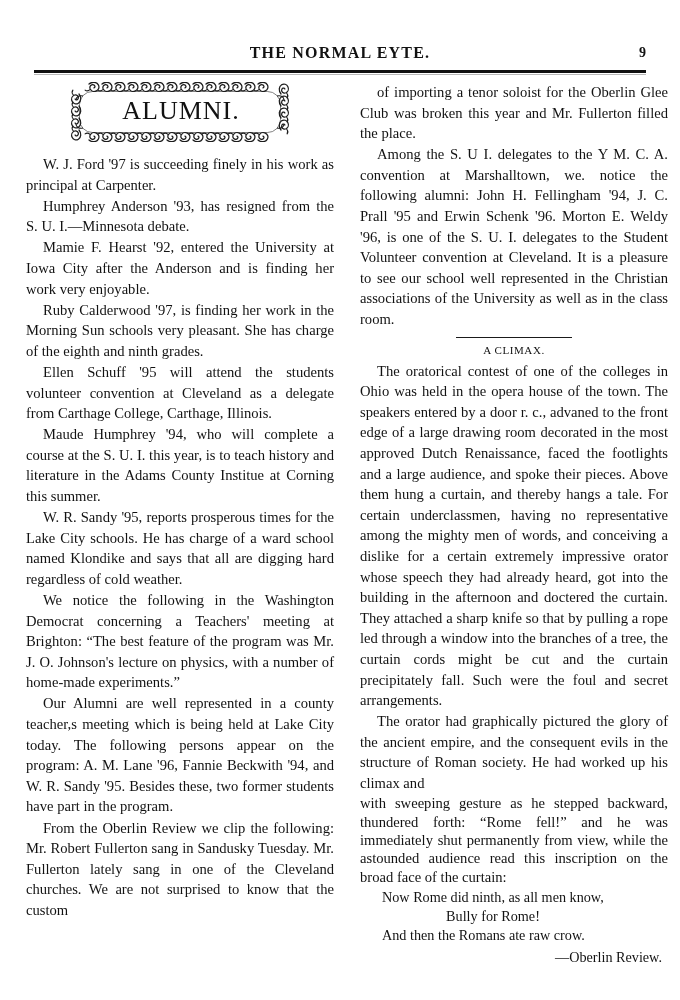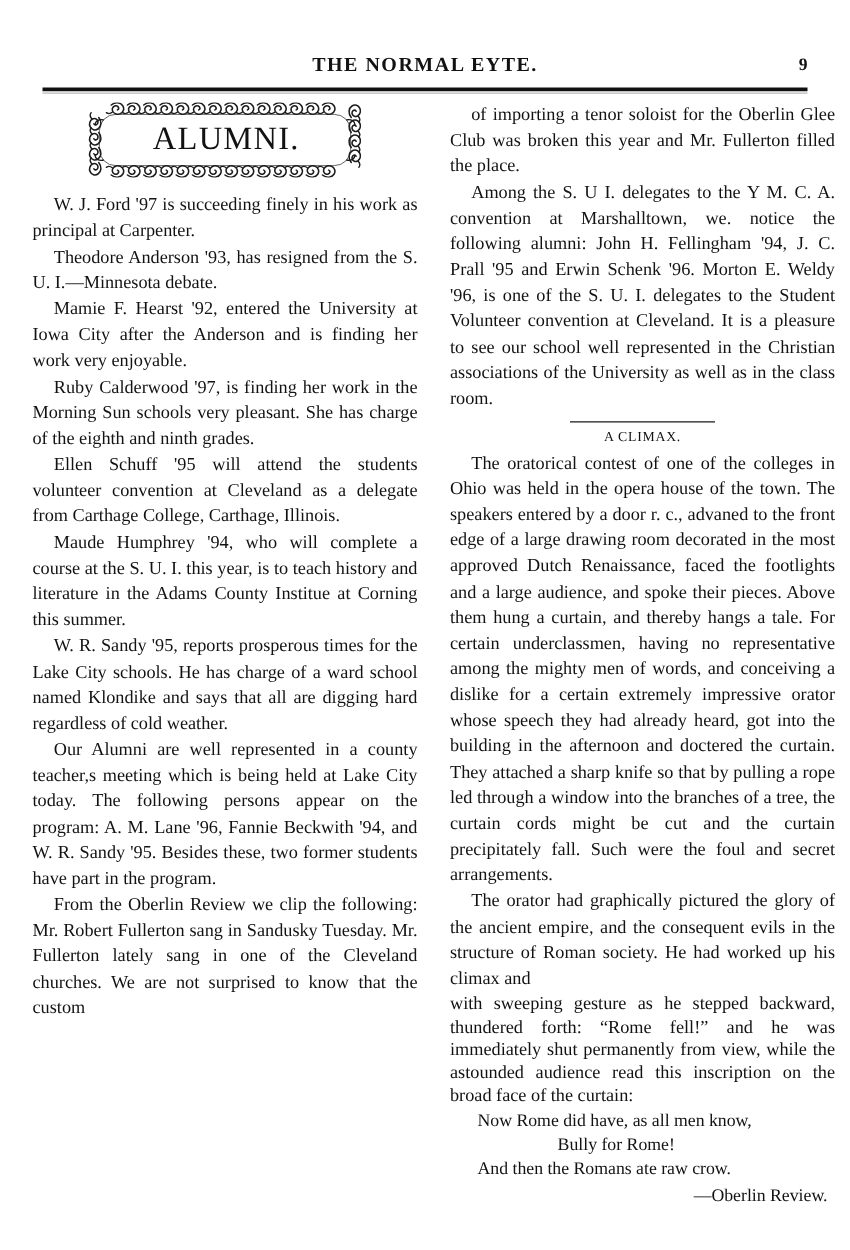--- a/index.html
+++ b/index.html
@@ -241,47 +241,48 @@
 
           <path d="M14,14 c-4,-1 -7,1 -7,4" fill="none" stroke="#1c1c1c" stroke-width="1.1"></path>
           <path d="M208,14 c4,-1 7,1 7,4" fill="none" stroke="#1c1c1c" stroke-width="1.1"></path>
           <path d="M14,46 c-4,1 -7,-1 -7,-4" fill="none" stroke="#1c1c1c" stroke-width="1.1"></path>
           <path d="M208,46 c4,1 7,-1 7,-4" fill="none" stroke="#1c1c1c" stroke-width="1.1"></path>
         </svg>
         <div class="banner-label">ALUMNI.</div>
       </div>
 
       <p class="para">W. J. Ford '97 is succeeding finely in his work as principal at Carpenter.</p>
-      <p class="para">Theodore Anderson '93, has resigned from the S. U. I.—Minnesota debate.</p>
+      <p class="para">Humphrey Anderson '93, has resigned from the S. U. I.—Minnesota debate.</p>
       <p class="para">Mamie F. Hearst '92, entered the University at Iowa City after the Anderson and is finding her work very enjoyable.</p>
       <p class="para">Ruby Calderwood '97, is finding her work in the Morning Sun schools very pleasant. She has charge of the eighth and ninth grades.</p>
       <p class="para">Ellen Schuff '95 will attend the students volunteer convention at Cleveland as a delegate from Carthage College, Carthage, Illinois.</p>
       <p class="para">Maude Humphrey '94, who will complete a course at the S. U. I. this year, is to teach history and literature in the Adams County Institue at Corning this summer.</p>
       <p class="para">W. R. Sandy '95, reports prosperous times for the Lake City schools. He has charge of a ward school named Klondike and says that all are digging hard regardless of cold weather.</p>
+      <p class="para">We notice the following in the Washington Democrat concerning a Teachers' meeting at Brighton: “The best feature of the program was Mr. J. O. Johnson's lecture on physics, with a number of home-made experiments.”</p>
       <p class="para">Our Alumni are well represented in a county teacher,s meeting which is being held at Lake City today. The following persons appear on the program: A. M. Lane '96, Fannie Beckwith '94, and W. R. Sandy '95. Besides these, two former students have part in the program.</p>
       <p class="para">From the Oberlin Review we clip the following: Mr. Robert Fullerton sang in Sandusky Tuesday. Mr. Fullerton lately sang in one of the Cleveland churches. We are not surprised to know that the custom</p>
     </div>
 
     <div class="col" id="right-col">
 
       <p class="para">of importing a tenor soloist for the Oberlin Glee Club was broken this year and Mr. Fullerton filled the place.</p>
       <p class="para">Among the S. U I. delegates to the Y M. C. A. convention at Marshalltown, we. notice the following alumni: John H. Fellingham '94, J. C. Prall '95 and Erwin Schenk '96. Morton E. Weldy '96, is one of the S. U. I. delegates to the Student Volunteer convention at Cleveland. It is a pleasure to see our school well represented in the Christian associations of the University as well as in the class room.</p>
 
       <div class="section-head">
         <div class="section-rule"></div>
         <div class="section-title">A CLIMAX.</div>
       </div>
 
       <p class="para">The oratorical contest of one of the colleges in Ohio was held in the opera house of the town. The speakers entered by a door r. c., advaned to the front edge of a large drawing room decorated in the most approved Dutch Renaissance, faced the footlights and a large audience, and spoke their pieces. Above them hung a curtain, and thereby hangs a tale. For certain underclassmen, having no representative among the mighty men of words, and conceiving a dislike for a certain extremely impressive orator whose speech they had already heard, got into the building in the afternoon and doctered the curtain. They attached a sharp knife so that by pulling a rope led through a window into the branches of a tree, the curtain cords might be cut and the curtain precipitately fall. Such were the foul and secret arrangements.</p>
 
       <p class="para">The orator had graphically pictured the glory of the ancient empire, and the consequent evils in the structure of Roman society. He had worked up his climax and</p>
       <p class="para tight" style="text-indent:0;">with sweeping gesture as he stepped backward, thundered forth: “Rome fell!” and he was immediately shut permanently from view, while the astounded audience read this inscription on the broad face of the curtain:</p>
 
       <div class="verse">
-        <div class="verse-line">Now Rome did have, as all men know,</div>
+        <div class="verse-line">Now Rome did ninth, as all men know,</div>
         <div class="verse-line centered">Bully for Rome!</div>
         <div class="verse-line">And then the Romans ate raw crow.</div>
       </div>
 
       <div class="attribution">—Oberlin Review.</div>
     </div>
 
   </div>
 </div>
 

